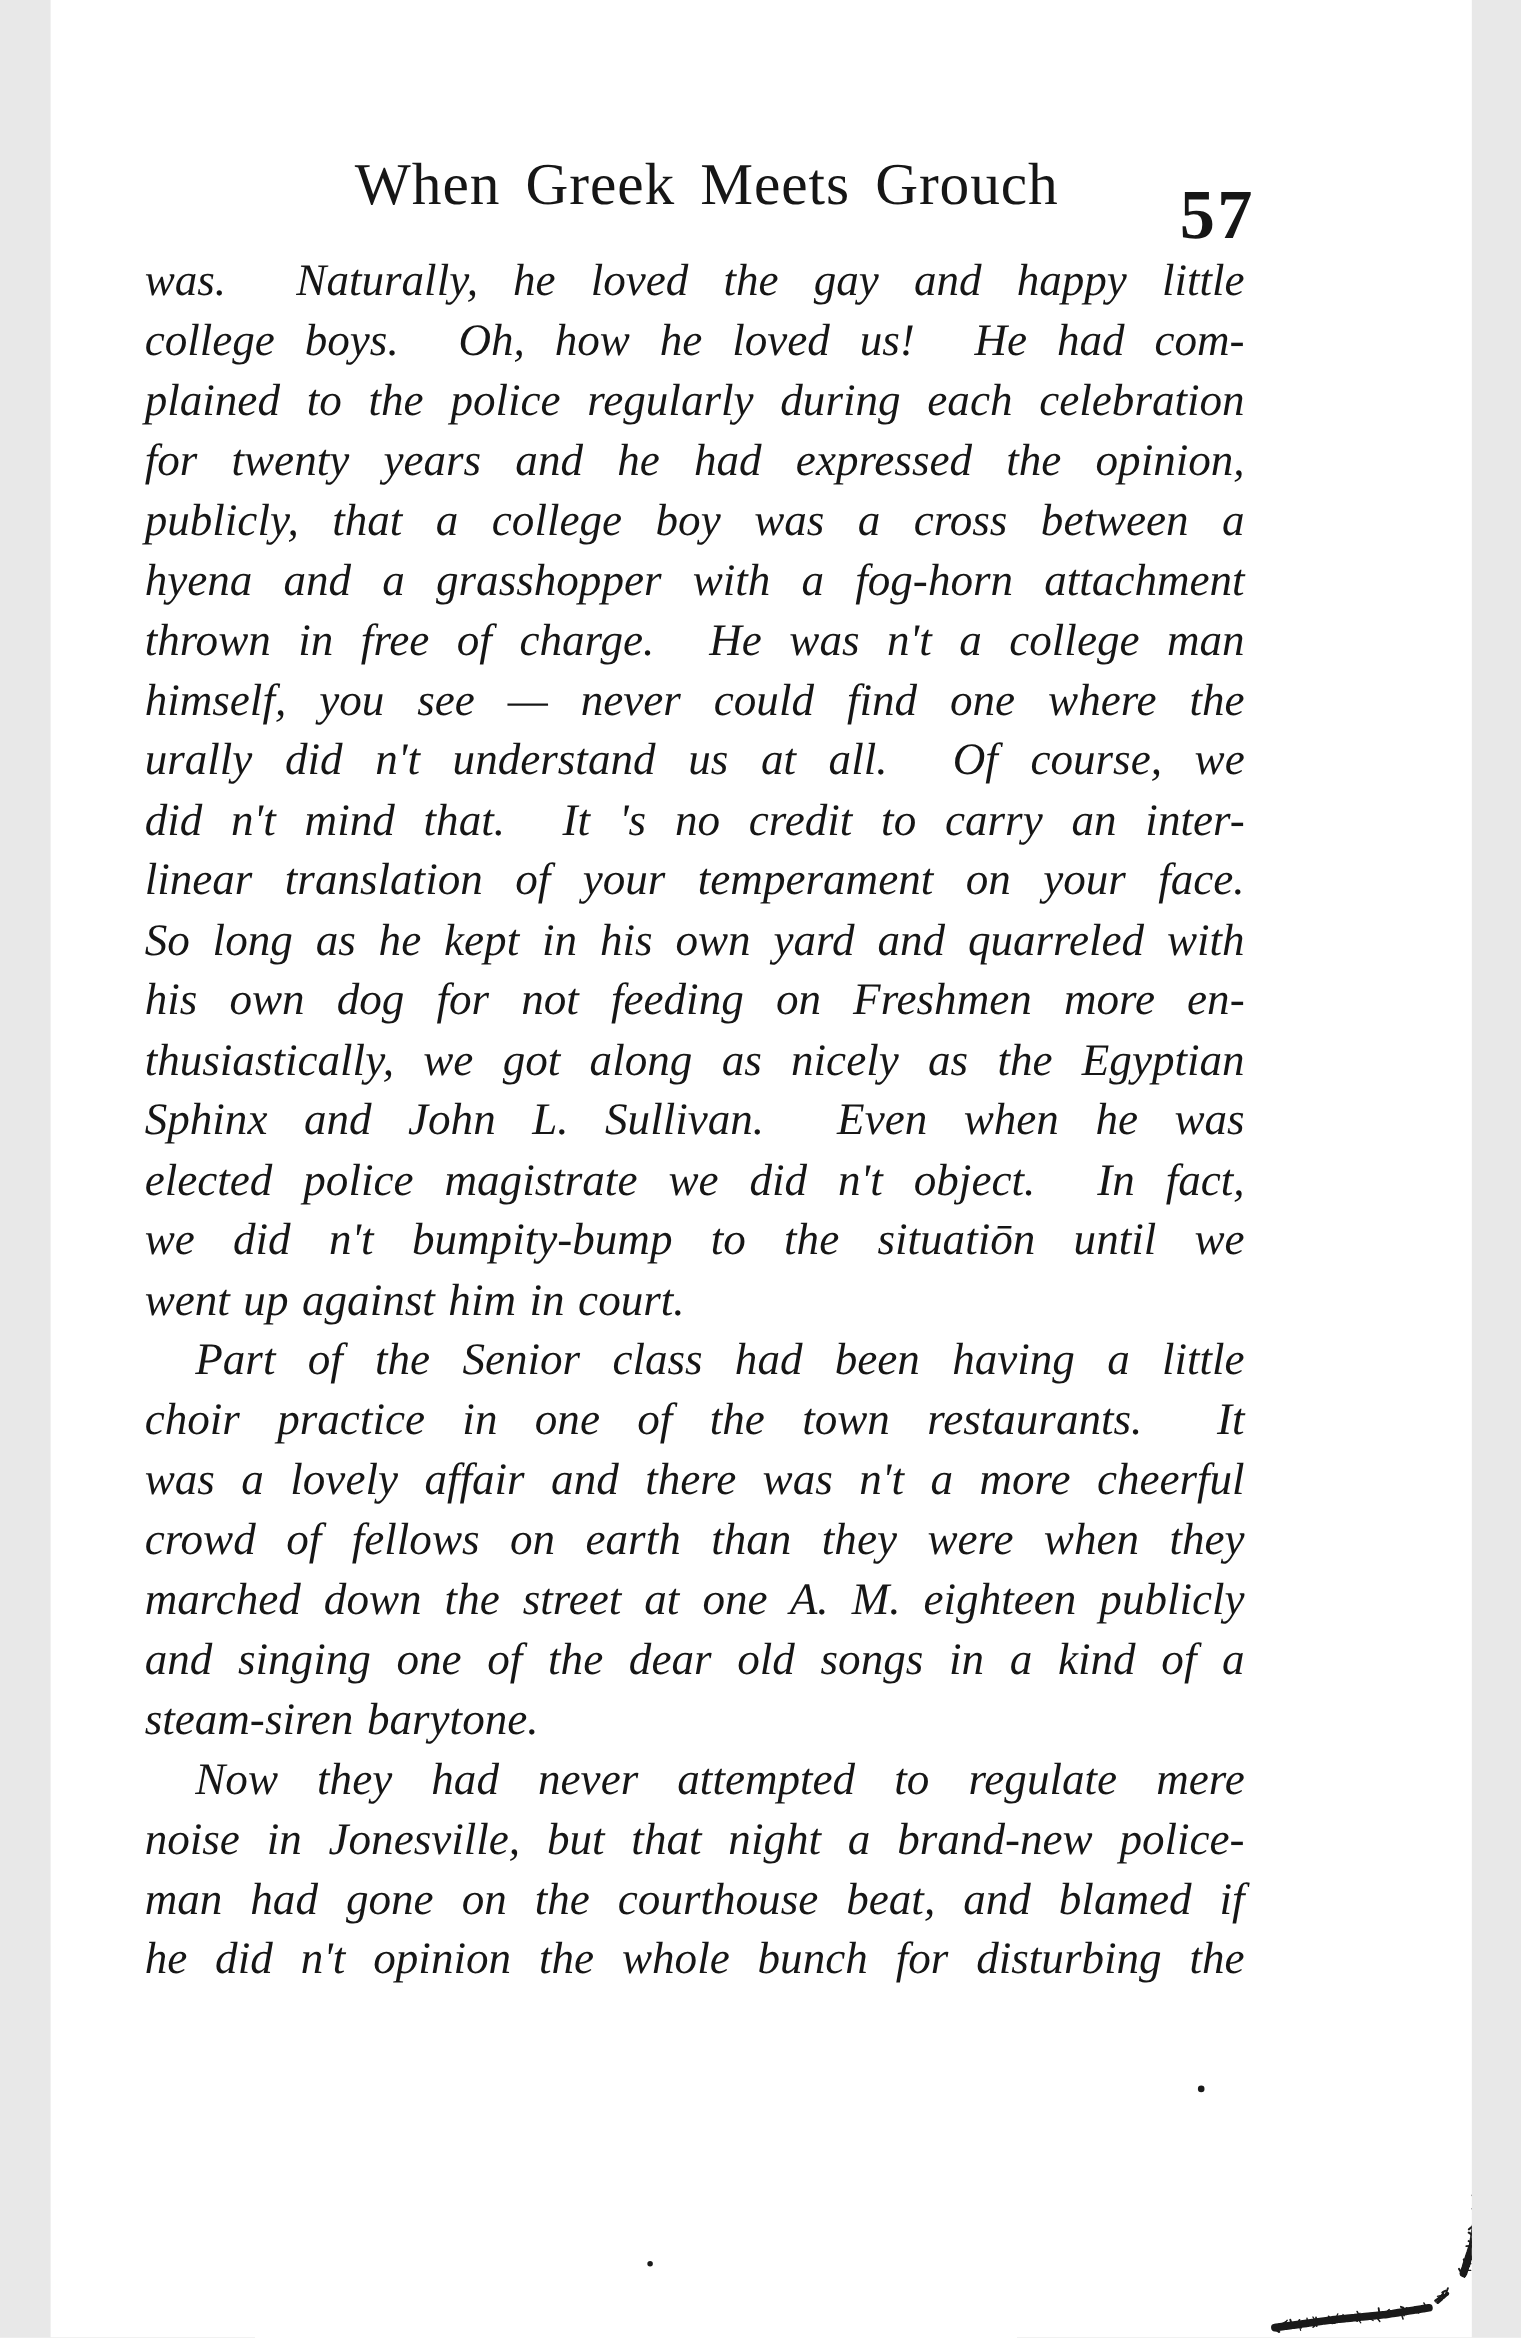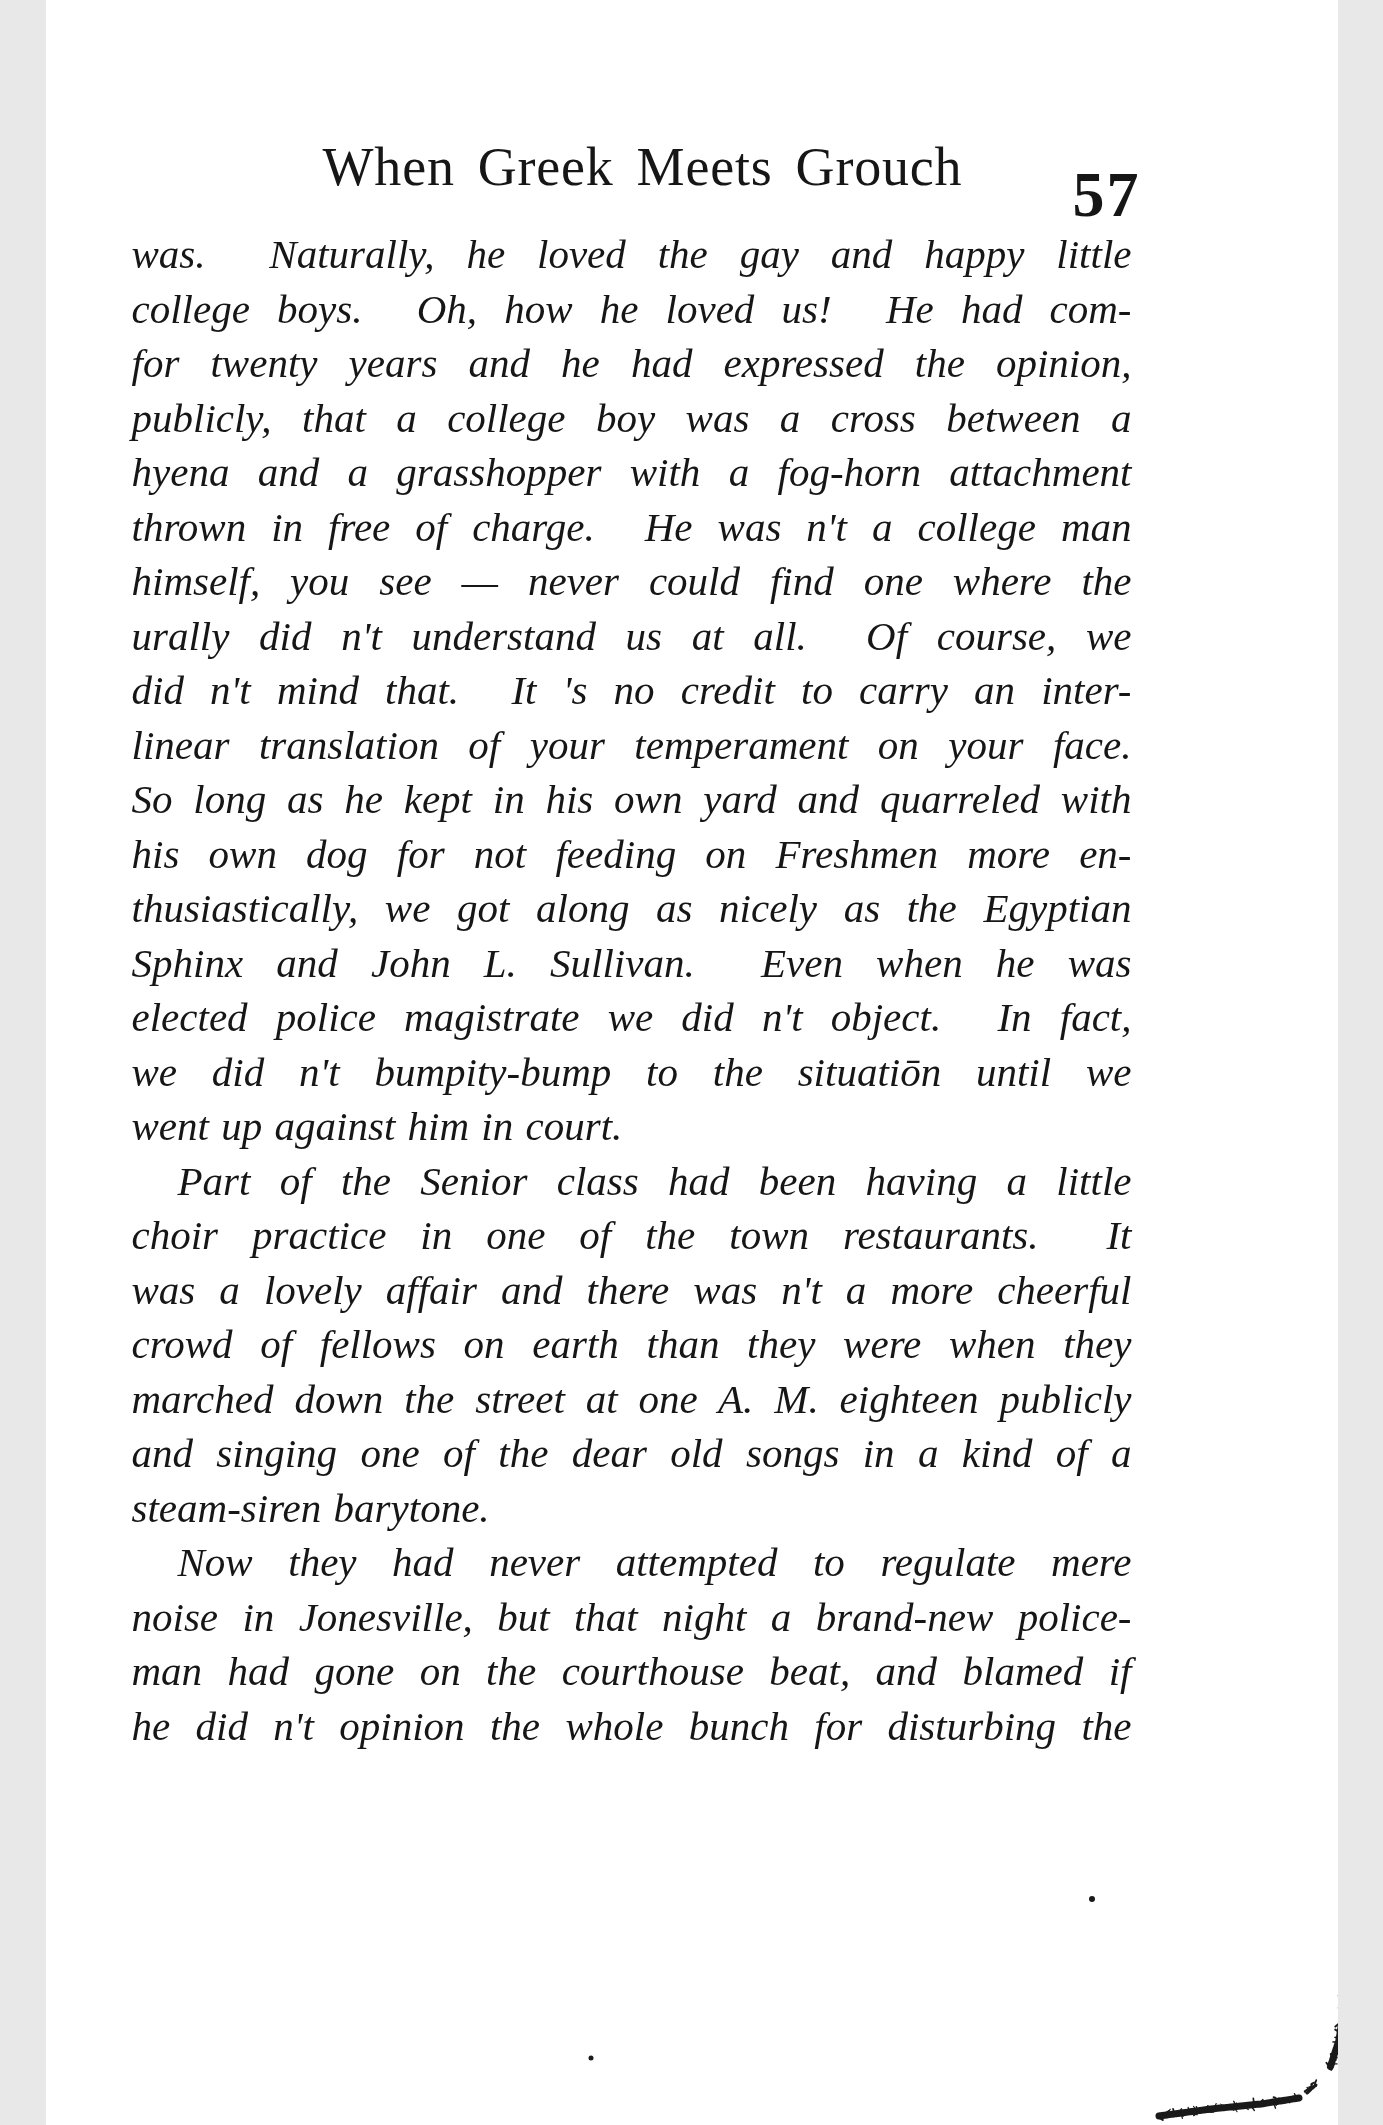--- a/index.html
+++ b/index.html
@@ -60,20 +60,21 @@
 
   <div class="running-header">
     <span class="chapter-title">When Greek Meets Grouch</span>
     <span class="page-number">57</span>
   </div>
 
   <div class="body-text" id="body-text">
       <div class="para">
         <div class="tline">was.  Naturally, he loved the gay and happy little</div>
         <div class="tline">college boys.  Oh, how he loved us!  He had com-</div>
+        <div class="tline">plained to the police regularly during each celebration</div>
         <div class="tline">for twenty years and he had expressed the opinion,</div>
         <div class="tline">publicly, that a college boy was a cross between a</div>
         <div class="tline">hyena and a grasshopper with a fog-horn attachment</div>
         <div class="tline">thrown in free of charge.  He was n't a college man</div>
         <div class="tline">himself, you see — never could find one where the</div>
         <div class="tline">urally did n't understand us at all.  Of course, we</div>
         <div class="tline">did n't mind that.  It 's no credit to carry an inter-</div>
         <div class="tline">linear translation of your temperament on your face.</div>
         <div class="tline">So long as he kept in his own yard and quarreled with</div>
         <div class="tline">his own dog for not feeding on Freshmen more en-</div>

